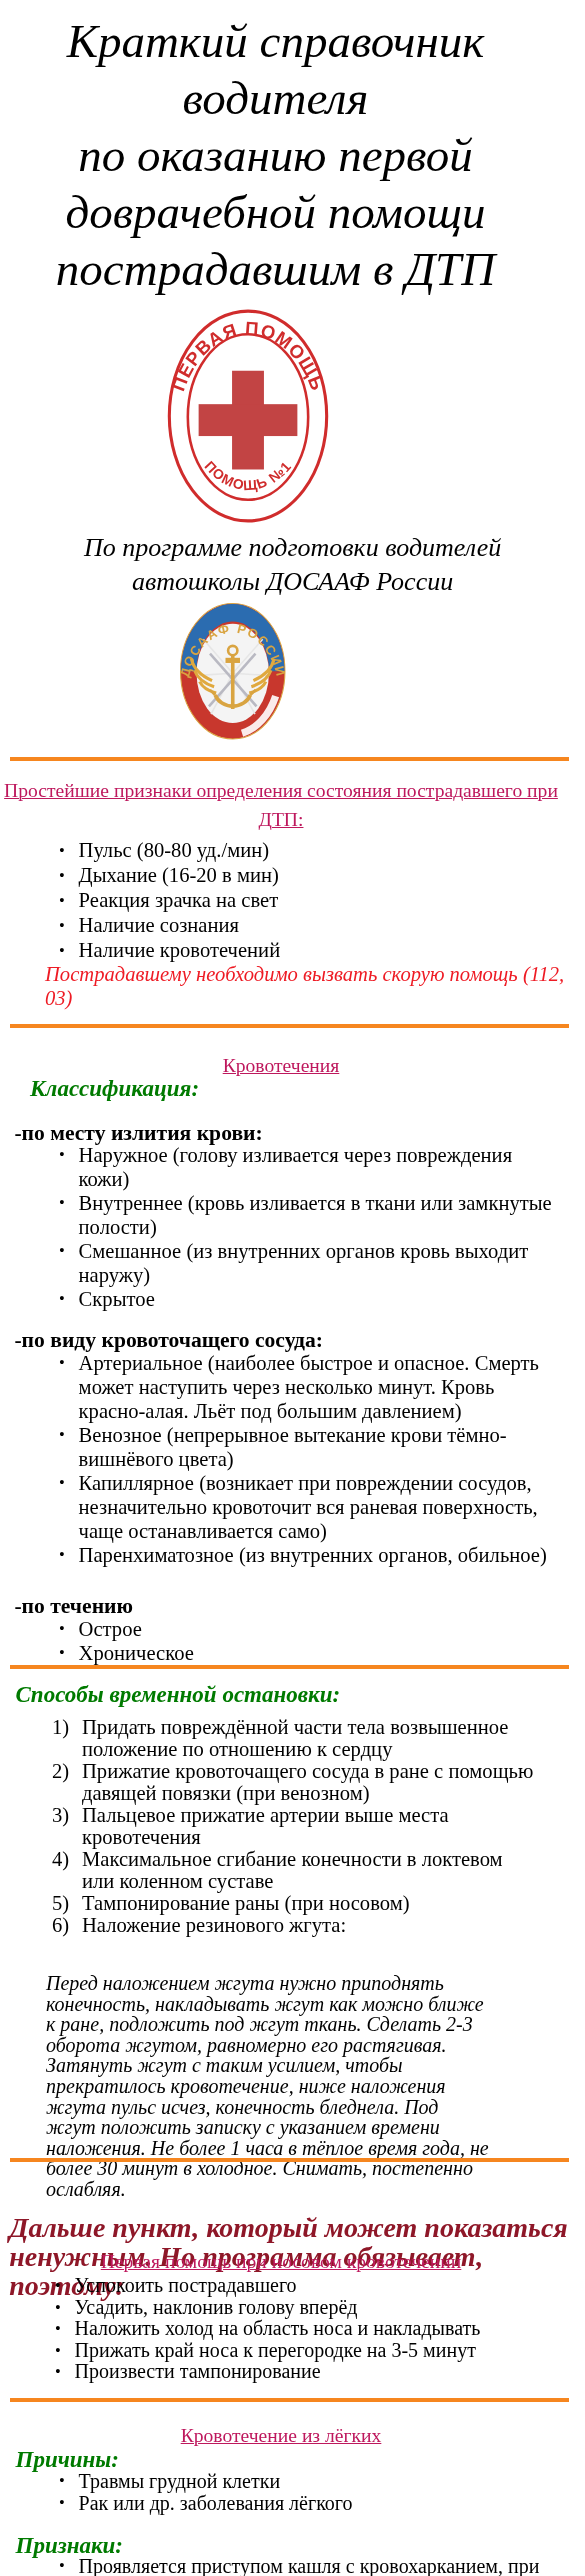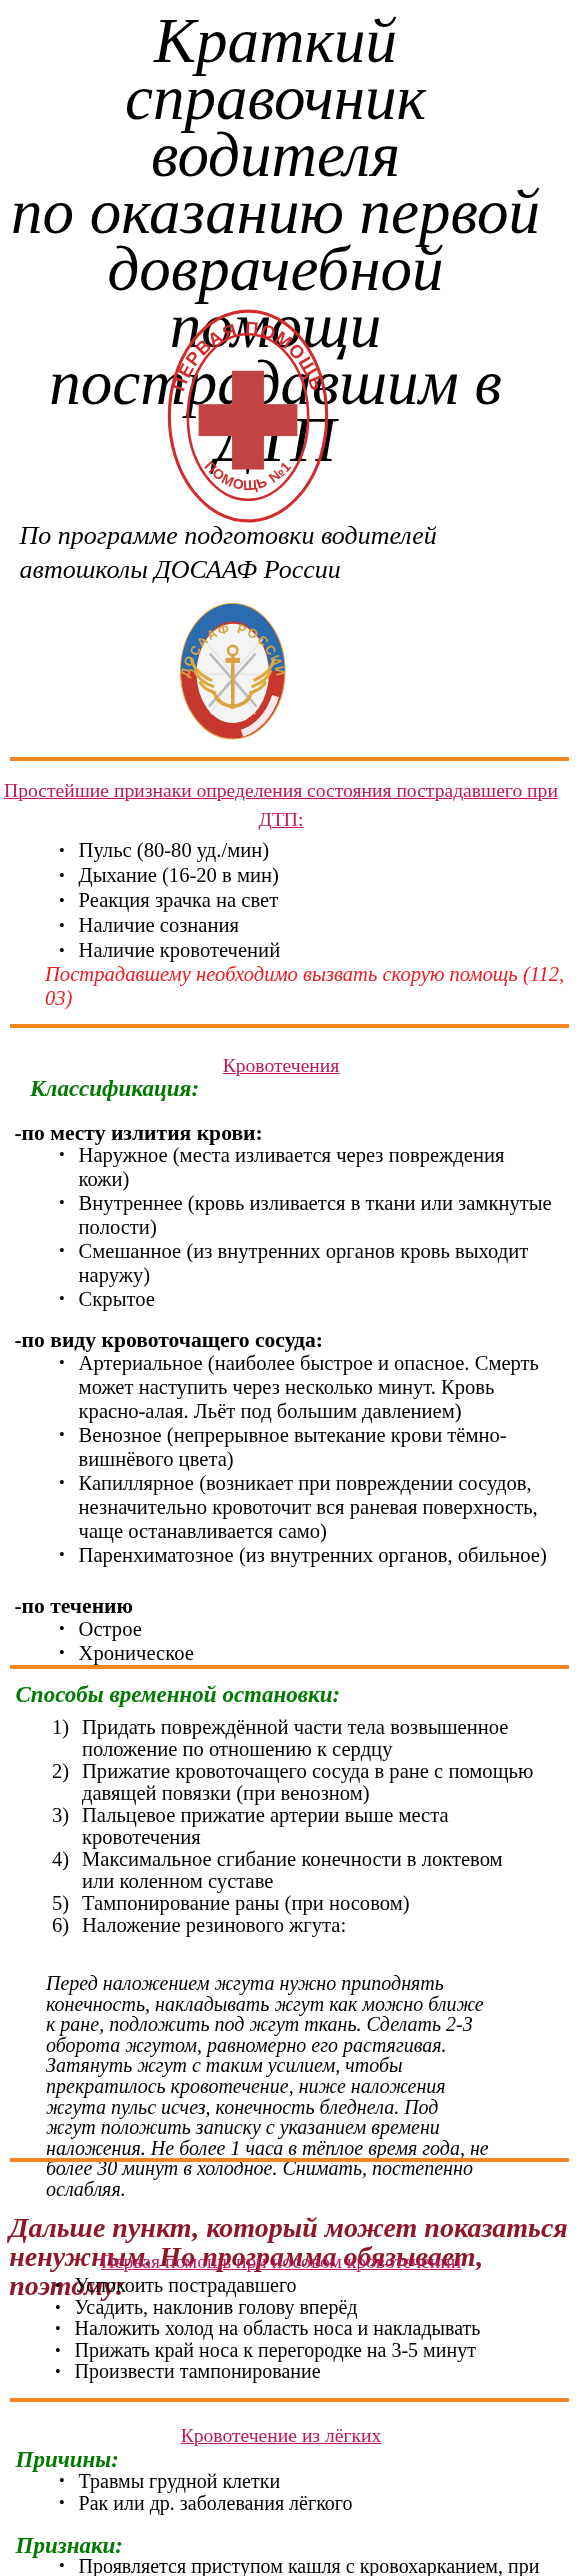--- a/index.html
+++ b/index.html
@@ -2,24 +2,24 @@
 <html style="font-size:8.2px"><head>
 <meta charset="utf-8">
 <style>
   html,body{margin:0;padding:0;background:#fff;}
   #canvas{position:relative;width:585px;height:3398px;background:#ffffff;overflow:hidden;
           font-family:"Liberation Serif", serif;color:#000;}
   .abs{position:absolute;}
 
   
   .title{top:13.4px;left:0;width:551px;text-align:center;font-style:italic;
-         font-size:63px;line-height:57px;color:#000;}
-
-  
-  .program{top:519px;left:19.6px;width:546px;font-style:italic;
+         font-size:47px;line-height:57px;color:#000;}
+
+  
+  .program{top:531px;left:19.6px;width:546px;text-align:center;font-style:italic;
            font-size:26px;line-height:34px;}
 
   
   .rule{left:10.3px;width:559px;height:3.6px;background:#f6861f;}
 
   
   .nhead{left:0;width:562px;text-align:center;color:#be185d;font-size:19.6px;line-height:29px;
          text-decoration:underline;text-decoration-thickness:1px;}
 
   
@@ -160,21 +160,21 @@
 
   <div class="abs rule" style="top:1024px;"></div>
 
   <div class="abs nhead" style="top:1051px;">Кровотечения</div>
   <div class="abs glabel" style="top:1076px;left:30px;">Классификация:</div>
 
   <div class="abs blabel" style="top:1121px;left:14.4px;">-по месту излития крови:</div>
   <ul class="blist l-place">
     <li>
         <span class="mk">•</span>
-        <span class="tx">Наружное (места изливается через повреждения кожи)</span>
+        <span class="tx">Наружное (голову изливается через повреждения кожи)</span>
       </li>
     <li>
         <span class="mk">•</span>
         <span class="tx">Внутреннее (кровь изливается в ткани или замкнутые полости)</span>
       </li>
     <li>
         <span class="mk">•</span>
         <span class="tx">Смешанное (из внутренних органов кровь выходит наружу)</span>
       </li>
     <li>

